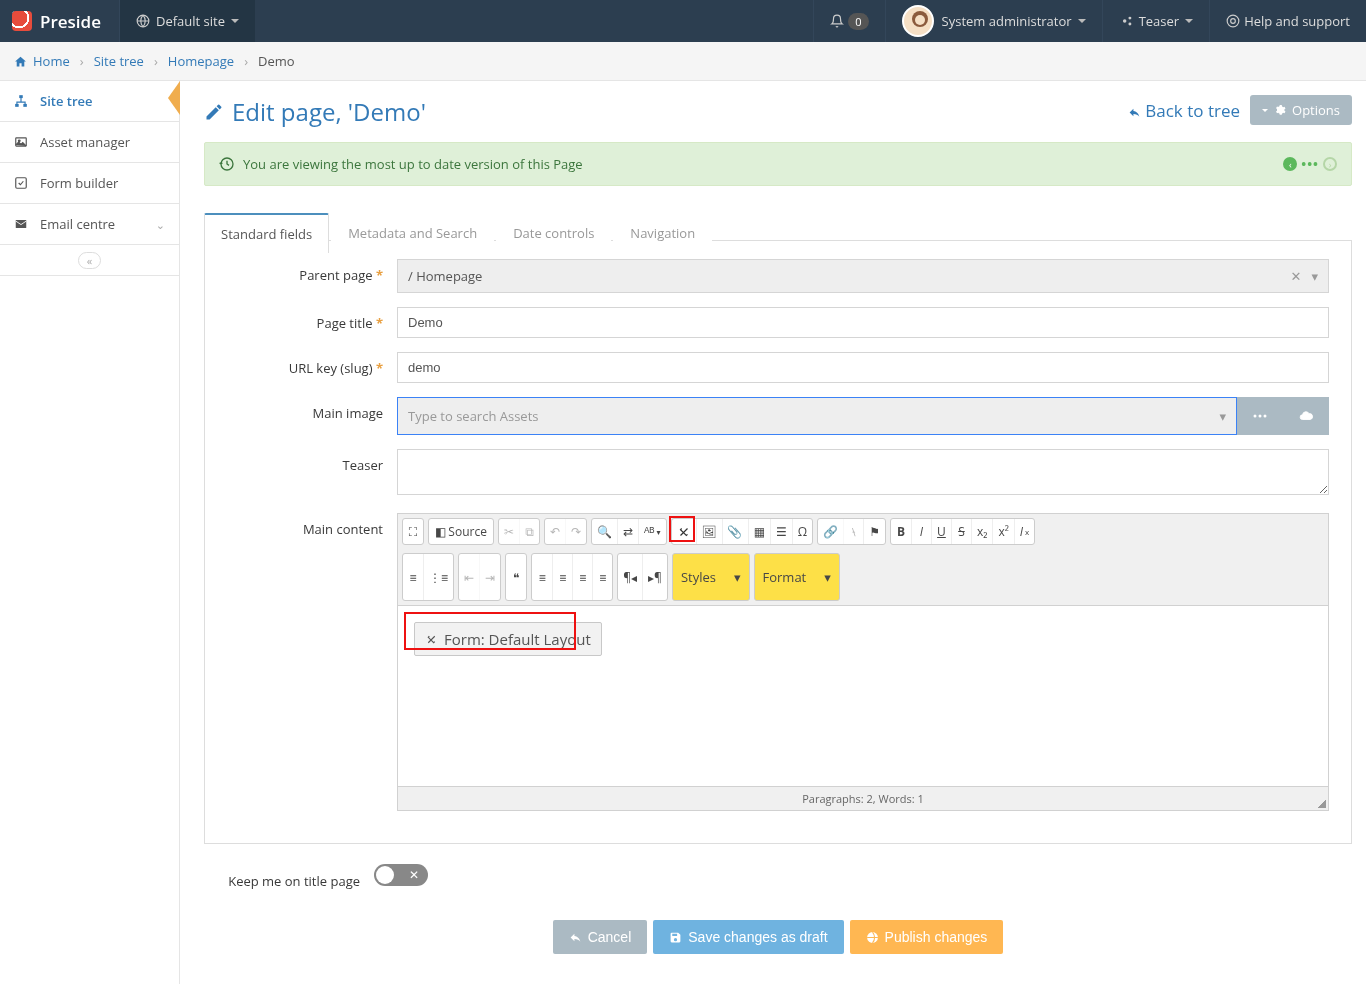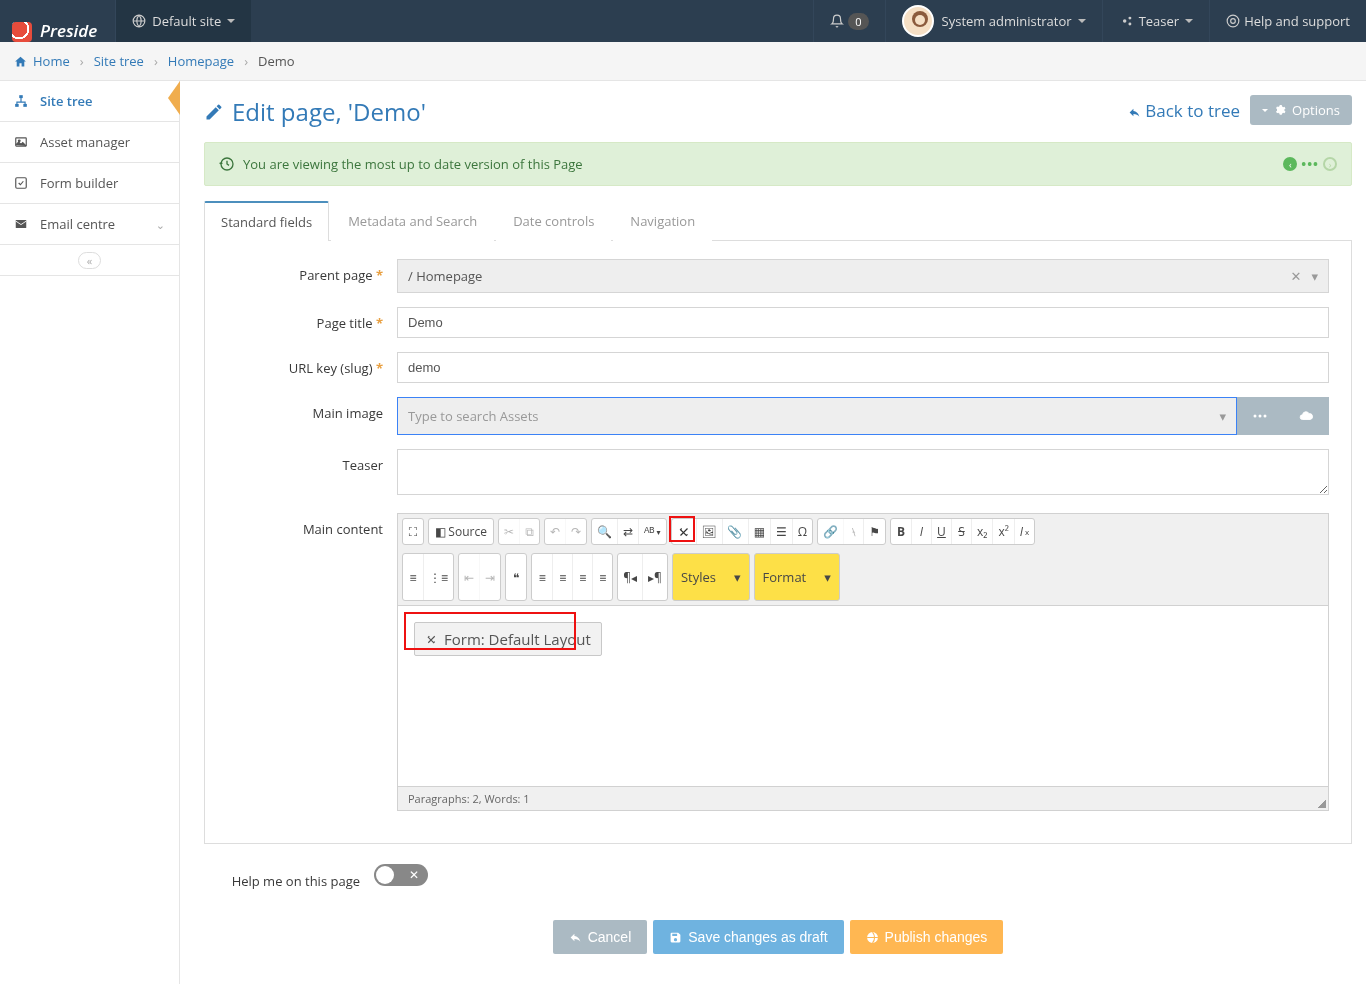--- a/index.html
+++ b/index.html
@@ -1,20 +1,20 @@
 <!DOCTYPE html>
 <html><head>
 <meta charset="utf-8">
 <style>
   * { box-sizing: border-box; margin: 0; padding: 0; }
   body { font-family: 'Open Sans', 'Helvetica Neue', Arial, sans-serif; font-size: 13px; color: #393939; background: #fff; width: 1366px; }
   
   
   .topbar { background: #2c3e50; height: 42px; display: flex; align-items: center; color: #fff; }
-  .brand { display: flex; align-items: flex-end; padding: 0 18px 0 12px; height: 100%; font-style: italic; }
+  .brand { display: flex; align-items: center; padding: 0 18px 0 12px; height: 100%; }
   .brand-logo { width: 20px; height: 20px; margin-right: 8px; border-radius: 4px; background: radial-gradient(circle at 35% 35%, #e74c3c 0 45%, #fff 46% 55%, #e74c3c 56% 100%); position: relative; }
   .brand-name { font-size: 17px; font-weight: 600; }
   .topbar-item { height: 100%; display: flex; align-items: center; padding: 0 16px; border-left: 1px solid #33465a; color: #ddd; cursor: pointer; }
   .topbar-item.dark { background: #233544; }
   .topbar-spacer { flex: 1; }
   .caret-down { width: 0; height: 0; border-left: 4px solid transparent; border-right: 4px solid transparent; border-top: 4px solid #bbb; margin-left: 6px; display: inline-block; }
   .badge { background: #555; color: #fff; border-radius: 10px; padding: 1px 7px; font-size: 11px; margin-left: 4px; }
   .avatar { width: 32px; height: 32px; border-radius: 50%; background: #f5dfc5; border: 2px solid #fff; margin-right: 8px; position: relative; overflow: hidden; }
   .avatar::before { content:''; position:absolute; top:4px; left:8px; width:16px; height:16px; border-radius:50%; background:#8b5a3c; }
   .avatar::after { content:''; position:absolute; top:8px; left:11px; width:10px; height:10px; border-radius:50%; background:#f5dfc5; }
@@ -49,21 +49,21 @@
   .version-banner { background: #dff0d8; border: 1px solid #d6e9c6; color: #3c763d; padding: 12px 14px; display: flex; align-items: center; margin-bottom: 14px; border-radius: 2px; }
   .version-banner .vb-icon { margin-right: 8px; }
   .version-banner .vb-right { margin-left: auto; display: flex; align-items: center; gap: 4px; }
   .vb-circle { width: 14px; height: 14px; border: 2px solid #5cb85c; border-radius: 50%; display: inline-flex; align-items: center; justify-content: center; font-size: 9px; color: #5cb85c; }
   .vb-circle.solid { background: #5cb85c; color: #fff; }
   .vb-circle.dim { border-color: #b5d6a7; color: #b5d6a7; }
   .vb-dots { color: #5cb85c; font-weight: bold; letter-spacing: 1px; }
   
   
   .tabs { display: flex; border-bottom: 1px solid #ddd; }
-  .tab { padding: 10px 16px; border: 1px solid transparent; border-bottom: none; color: #999; cursor: pointer; position: relative; top: 1px; background: #fff; margin-right: 2px; }
+  .tab { padding: 10px 16px; border: 1px solid transparent; border-bottom: none; color: #999; cursor: pointer; position: relative; top: 13px; background: #fff; margin-right: 2px; }
   .tab.active { border-color: #ddd; border-top: 2px solid #4c8fbd; color: #555; border-radius: 2px 2px 0 0; }
   
   
   .form-body { border: 1px solid #ddd; border-top: none; padding: 18px 22px 18px 22px; }
   .form-row { display: flex; margin-bottom: 14px; }
   .form-label { width: 170px; text-align: right; padding-right: 14px; padding-top: 7px; color: #393939; }
   .req { color: #e8a042; font-weight: bold; }
   .form-control { flex: 1; }
   .input-like { width: 100%; border: 1px solid #d5d5d5; padding: 7px 10px; font-size: 13px; color: #555; background: #fff; border-radius: 0; }
   .input-like.readonly { background: #eee; display: flex; align-items: center; justify-content: space-between; }
@@ -75,21 +75,21 @@
   
   .cke { border: 1px solid #d1d1d1; }
   .cke-toolbar { background: #f0f0f0; border-bottom: 1px solid #d1d1d1; padding: 4px; display: flex; flex-wrap: wrap; gap: 4px; }
   .cke-group { display: flex; border: 1px solid #ccc; border-radius: 3px; background: #fff; }
   .cke-btn { padding: 4px 6px; font-size: 12px; color: #474747; cursor: pointer; display: flex; align-items: center; gap: 2px; min-width: 20px; justify-content: center; }
   .cke-btn + .cke-btn { border-left: 1px solid #eee; }
   .cke-btn.icon-only { padding: 4px 5px; }
   .cke-select { border: 1px solid #ccc; background: #fde047; padding: 14px 8px; font-size: 13px; color: #474747; display: flex; align-items: center; gap: 18px; border-radius: 3px; min-width: 70px; justify-content: space-between; }
   .cke-area { min-height: 180px; background: #fff; padding: 16px; position: relative; }
   .widget-box { border: 1px solid #c8c8c8; background: #f2f2f2; padding: 6px 10px; display: inline-flex; align-items: center; gap: 6px; color: #555; font-size: 15px; border-radius: 2px; }
-  .cke-status { text-align: left; padding: 4px 10px; font-size: 11px; color: #666; border-top: 1px solid #d1d1d1; background: #f0f0f0; position: relative; }
+  .cke-status { text-align: center; padding: 4px 10px; font-size: 11px; color: #666; border-top: 1px solid #d1d1d1; background: #f0f0f0; position: relative; }
   .cke-resize { position: absolute; right: 2px; bottom: 2px; width: 8px; height: 8px; background: linear-gradient(135deg, transparent 50%, #999 50%); }
   .red-box { position: absolute; border: 2px solid #e11; pointer-events: none; }
   
   
   .toggle { width: 54px; height: 22px; background: #888; border-radius: 11px; position: relative; display: inline-block; }
   .toggle::before { content:''; position:absolute; left:2px; top:2px; width:18px; height:18px; background:#fff; border-radius:50%; }
   .toggle::after { content:'✕'; position:absolute; right:9px; top:2px; color:#fff; font-size:12px; }
   
   
   .footer-btns { text-align: center; margin-top: 30px; display: flex; justify-content: center; gap: 6px; }
@@ -413,21 +413,21 @@
             <div class="cke-status">
               <span>Paragraphs: 2, Words: 1</span>
               <span class="cke-resize"></span>
             </div>
           </div>
         </div>
       </div>
     </div>
 
     <div class="keepme-row">
-      <div class="form-label"><span>Help me on this page</span></div>
+      <div class="form-label"><span>Keep me on title page</span></div>
       <div><span class="toggle"></span></div>
     </div>
 
     <div class="footer-btns">
       <button class="btn grey">
         <svg width="13" height="13" viewBox="0 0 24 24" fill="#fff">
             <path d="M10 9V5l-7 7 7 7v-4.1c5 0 8.5 1.6 11 5.1-1-5-4-10-11-11z"></path>
           </svg>
         <span>Cancel</span>
       </button>

